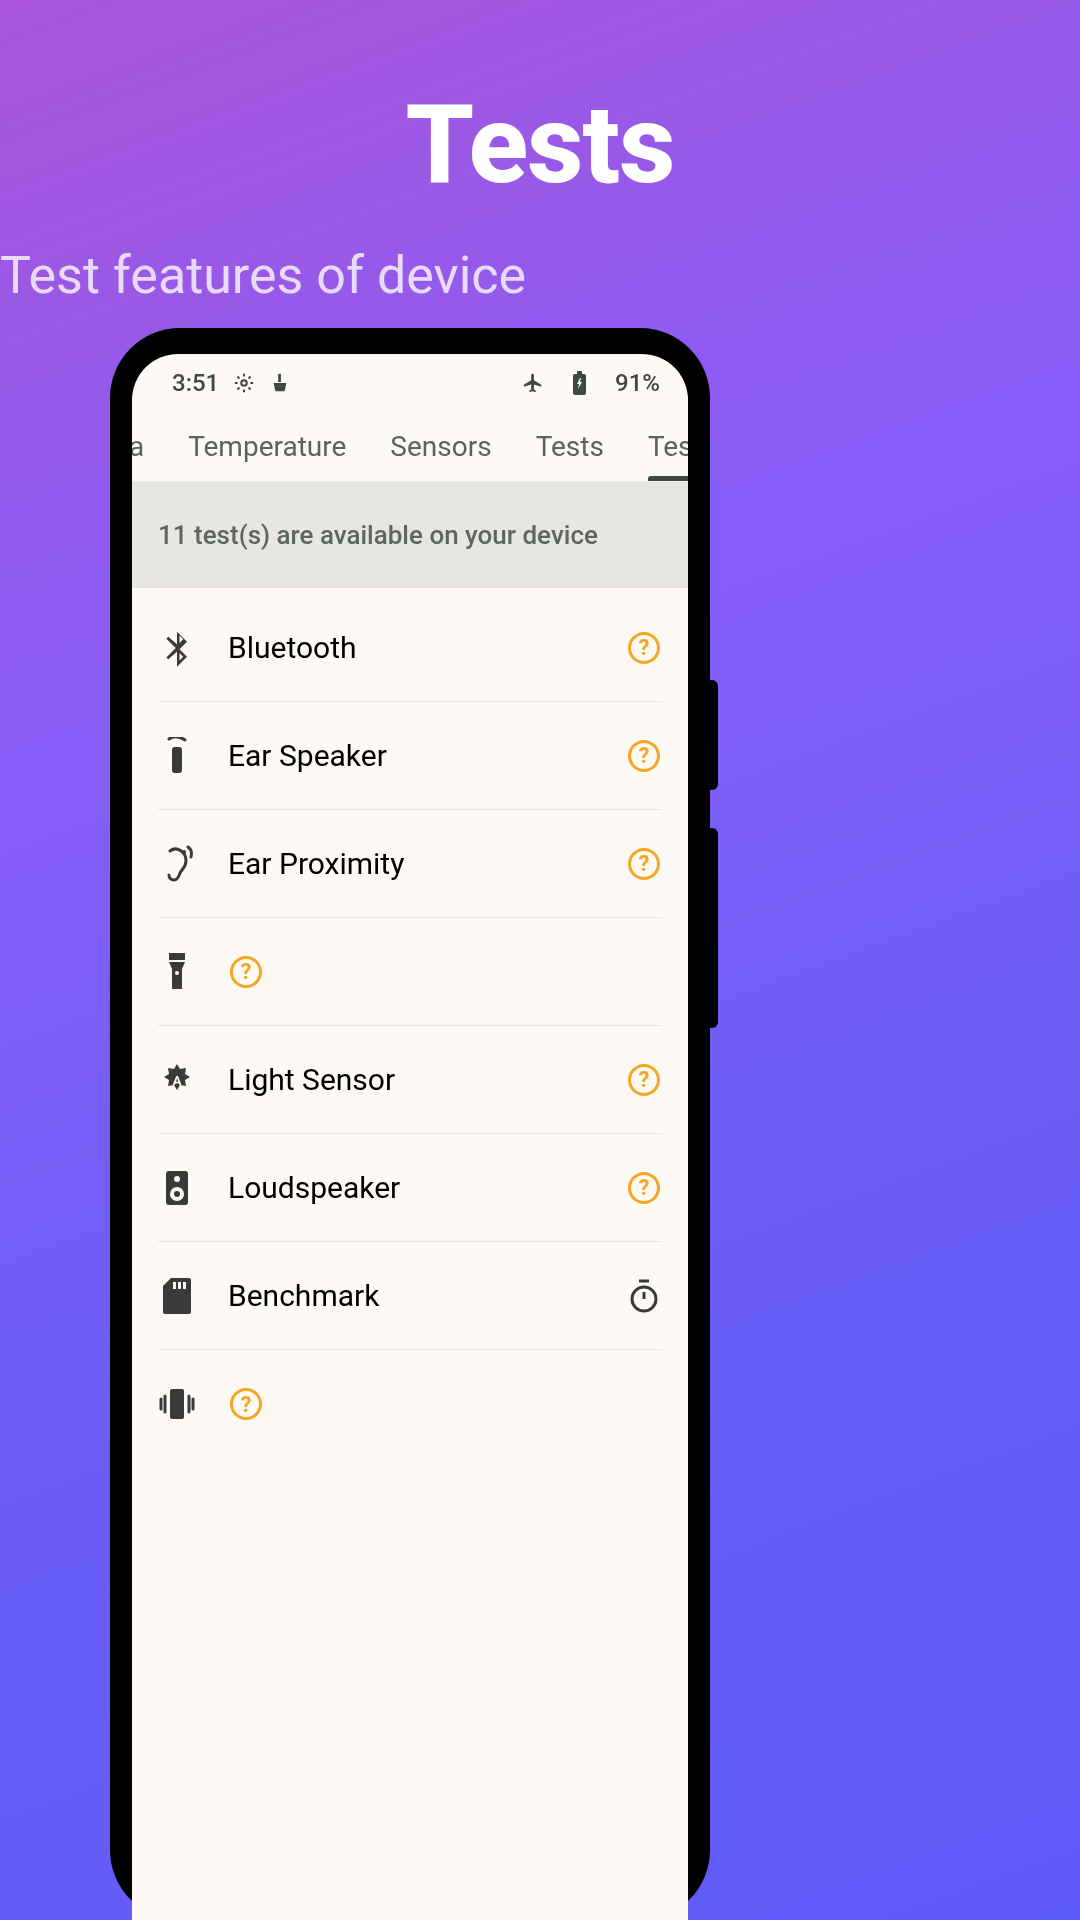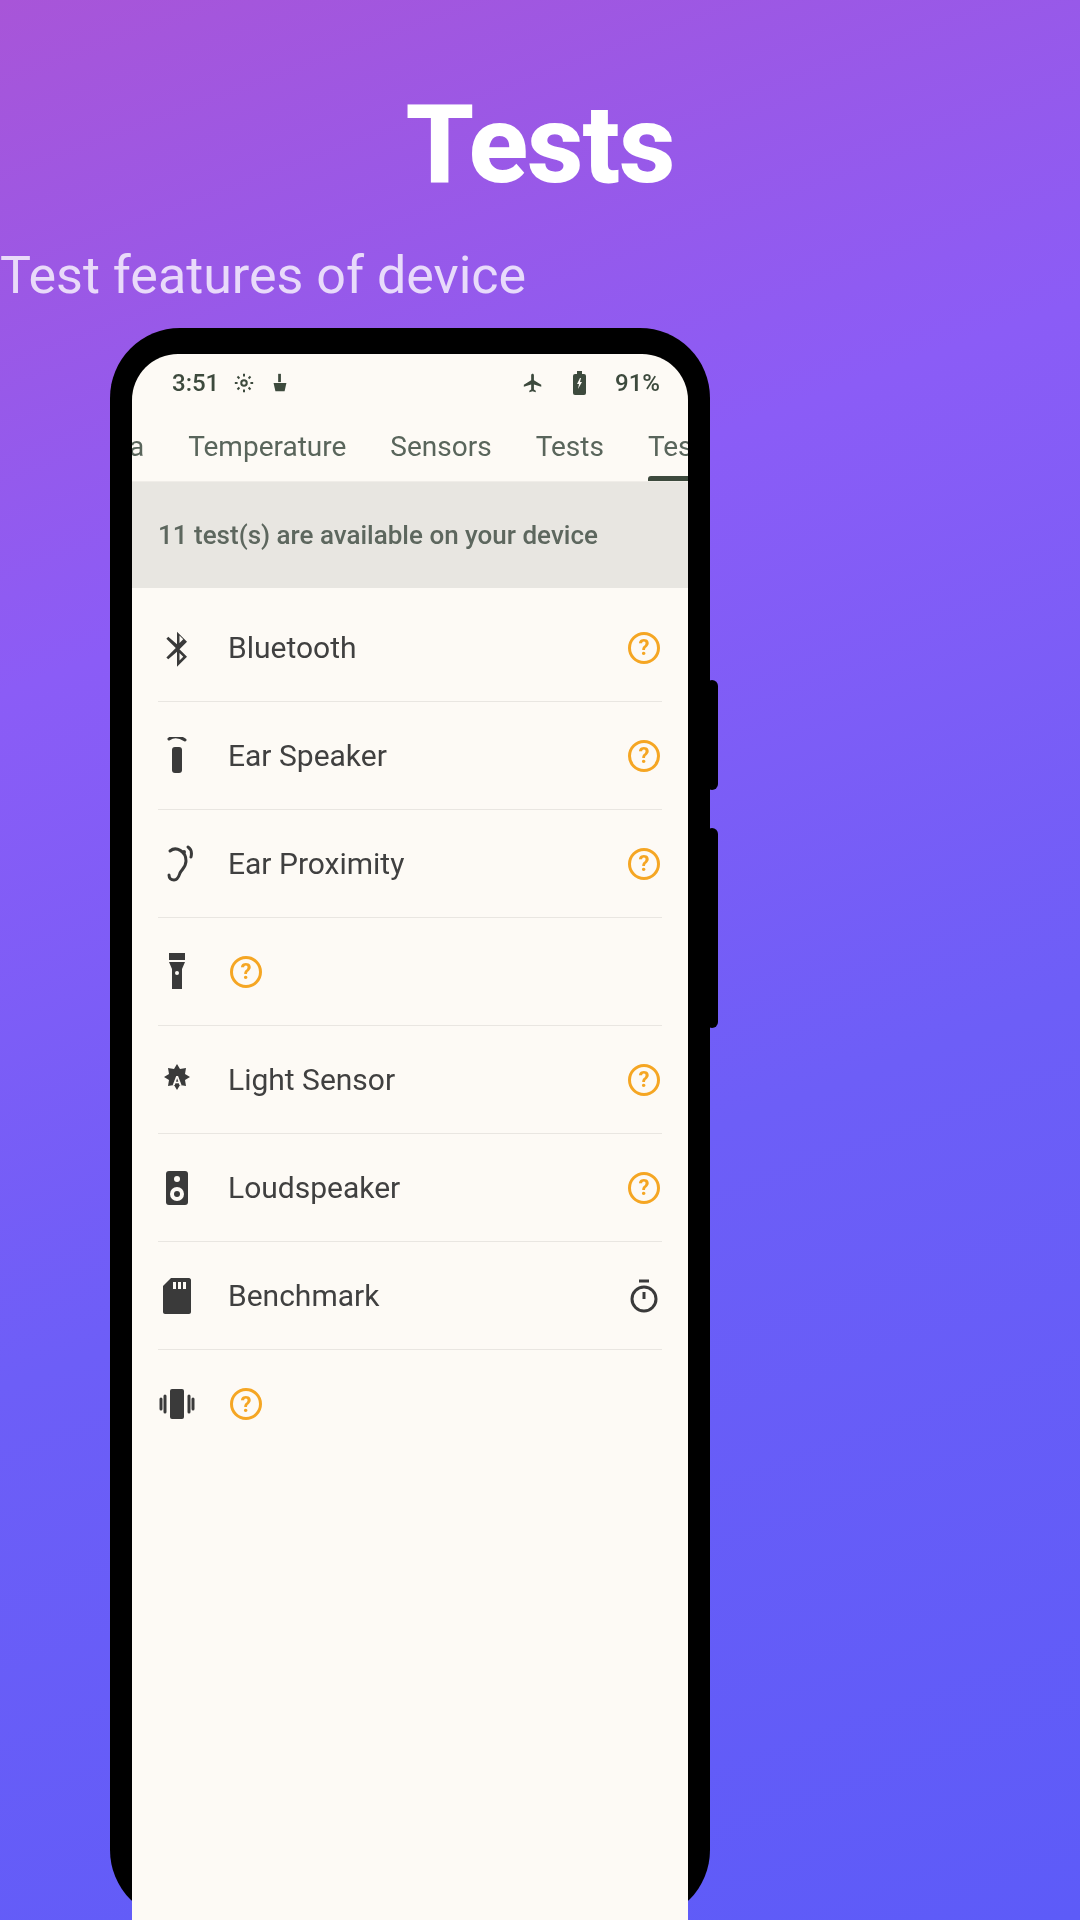--- a/index.html
+++ b/index.html
@@ -122,21 +122,21 @@
     height: 38px;
     display: flex;
     align-items: center;
     justify-content: center;
     color: #3a3a3a;
     flex-shrink: 0;
   }
   .test-label {
     flex: 1;
     font-size: 30px;
-    color: #404040;
+    color: #000000;
     font-weight: 400;
   }
   .test-action {
     width: 36px;
     height: 36px;
     display: flex;
     align-items: center;
     justify-content: center;
     flex-shrink: 0;
   }

